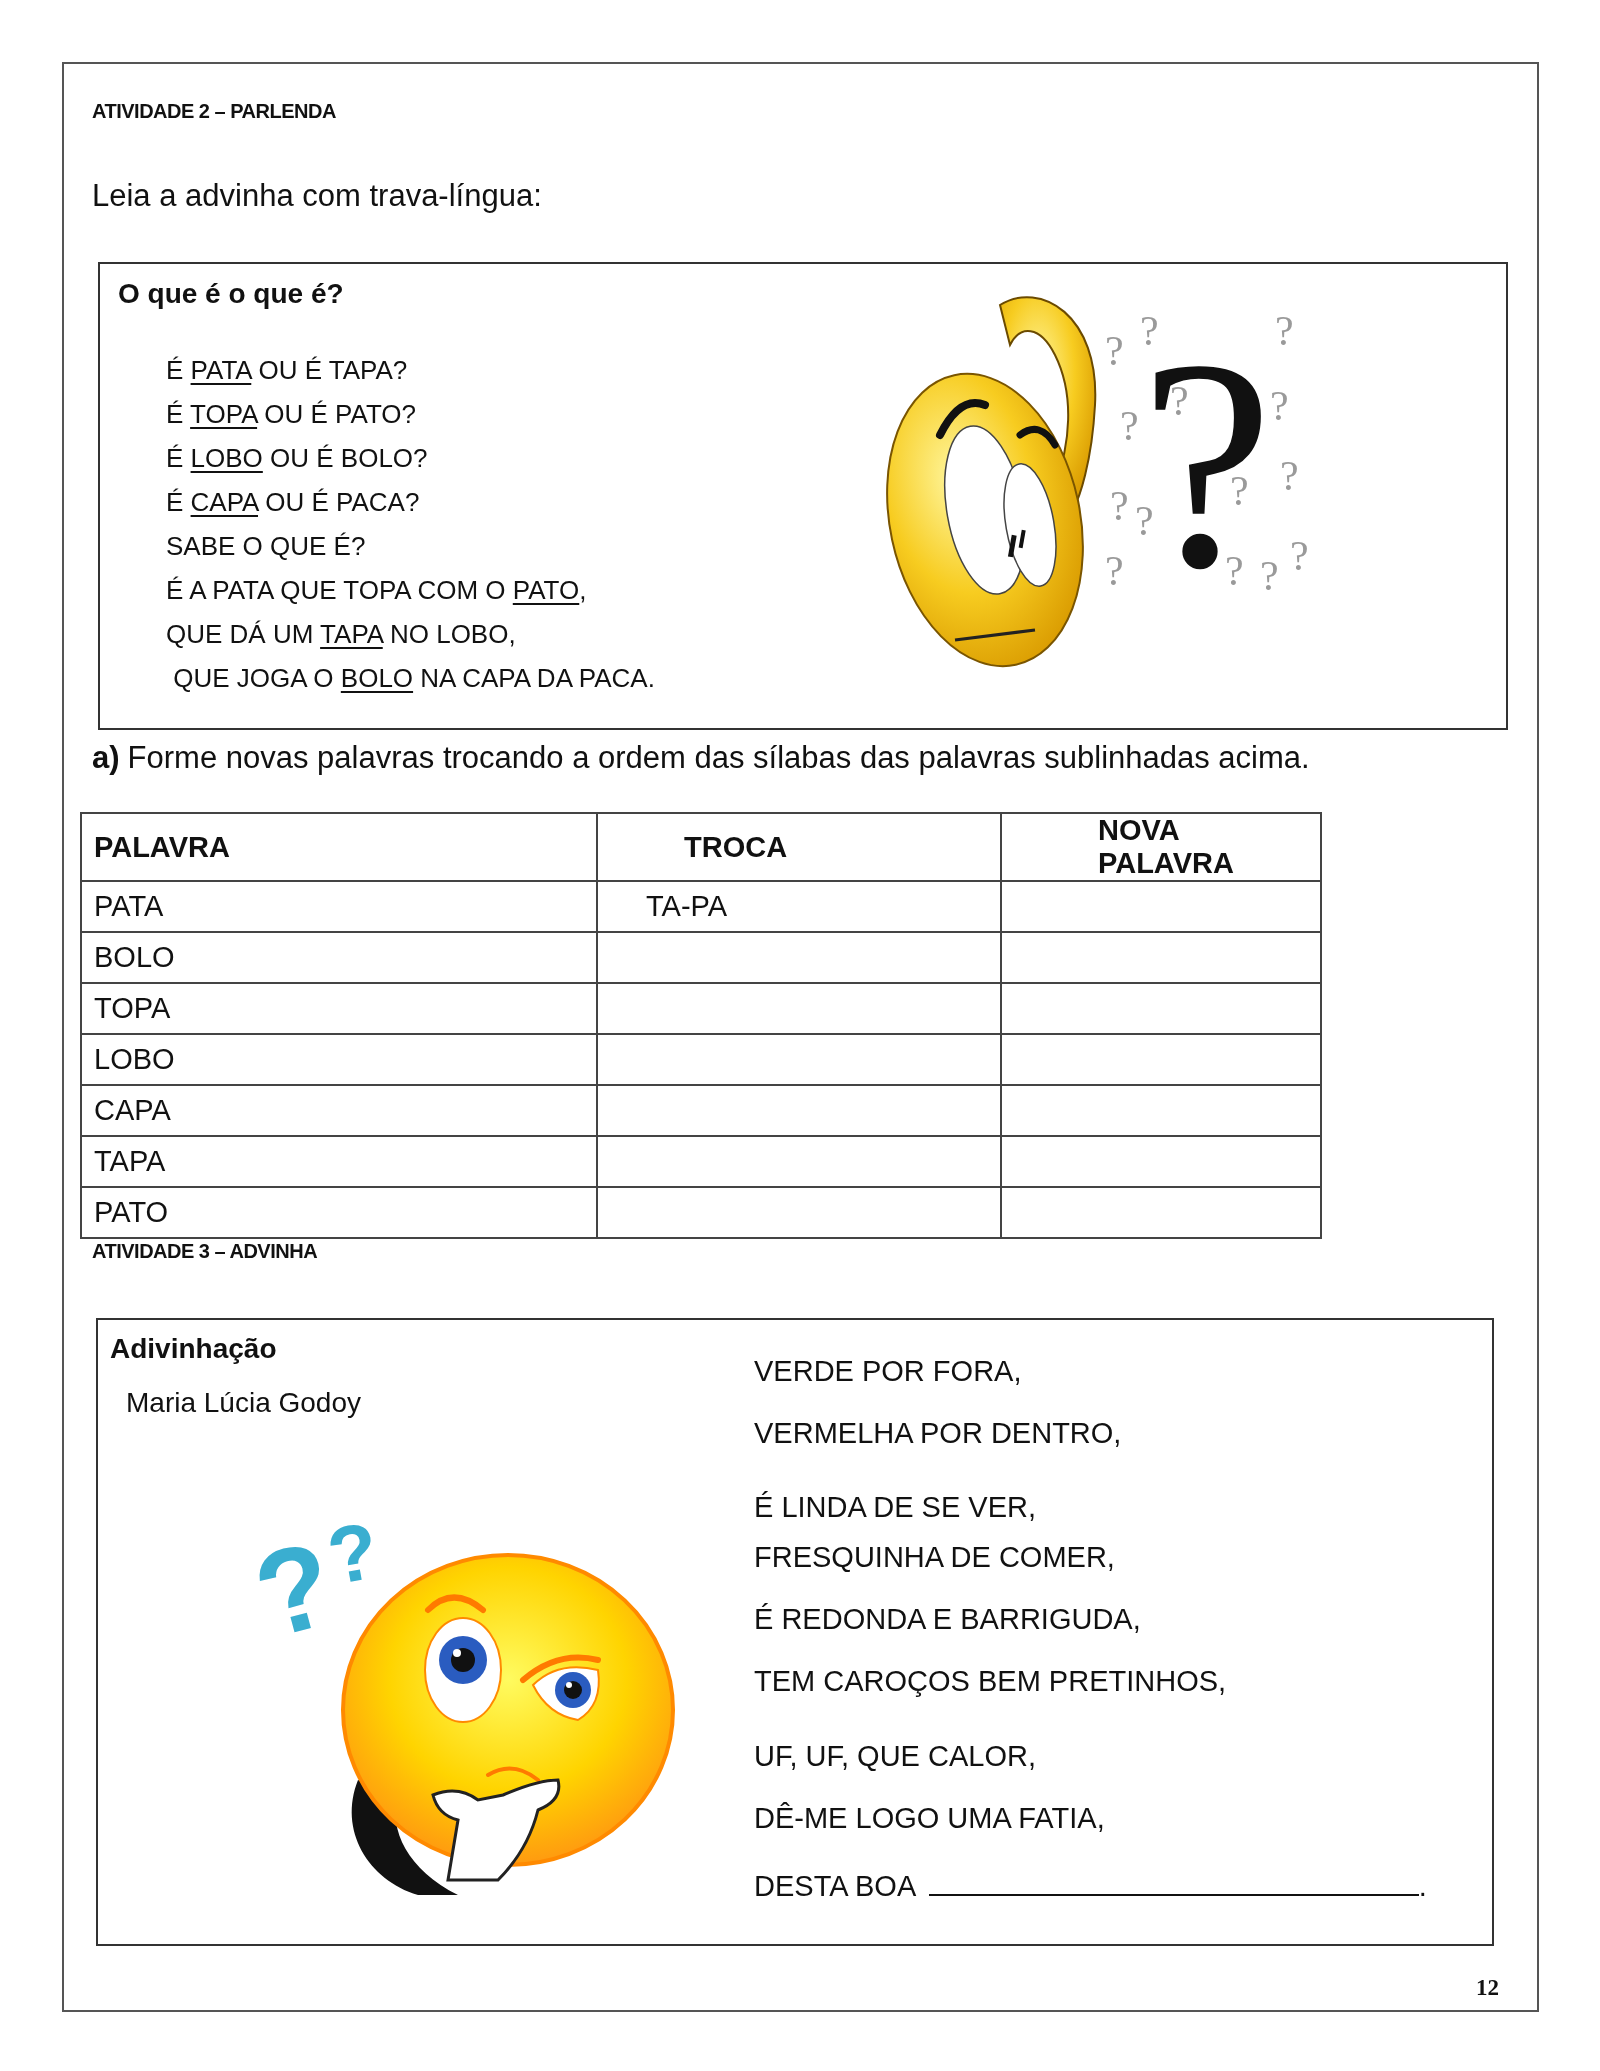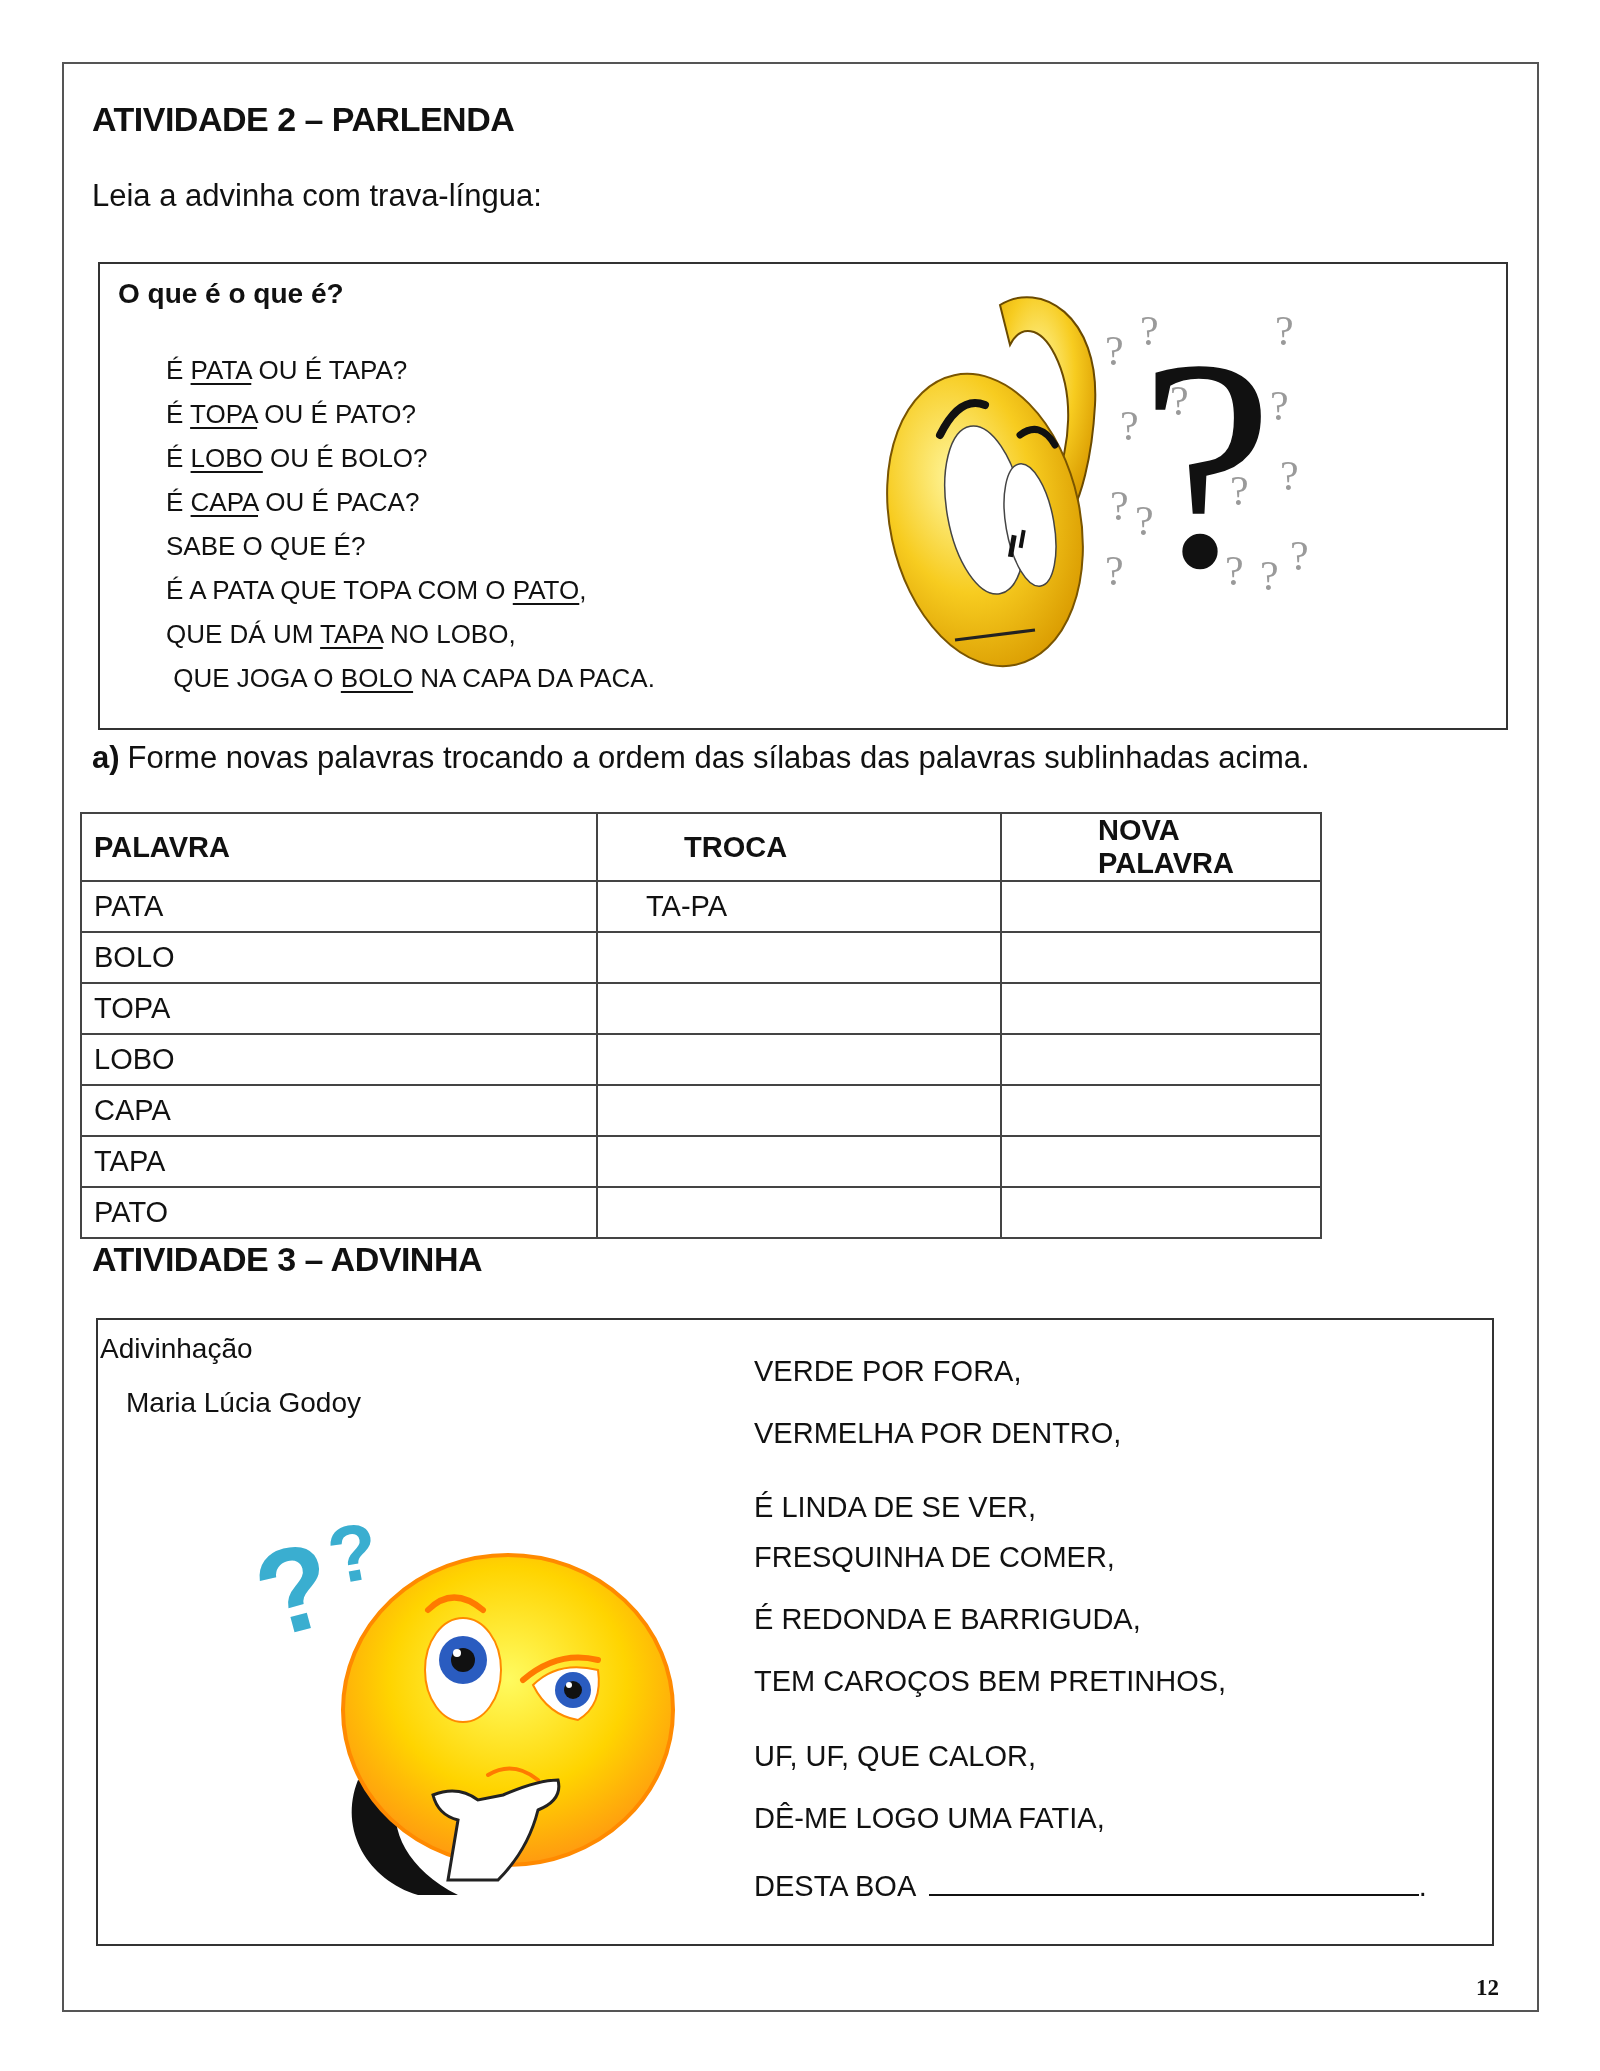--- a/index.html
+++ b/index.html
@@ -1,39 +1,39 @@
 <!DOCTYPE html>
 <html><head>
 <meta charset="utf-8">
 <style>
   html, body { margin: 0; padding: 0; background: #ffffff; }
   body { width: 1600px; height: 2071px; position: relative; font-family: "Liberation Sans", sans-serif; color: #111; }
   .page-frame { position: absolute; left: 62px; top: 62px; width: 1477px; height: 1950px; border: 2px solid #555; box-sizing: border-box; }
   .abs { position: absolute; }
-  .h-title { font-weight: bold; font-size: 34px; letter-spacing: -0.5px; }
+  .h-title { font-weight: bold; font-size: 20px; letter-spacing: -0.5px; }
   .intro { font-size: 31px; }
   .box1 { position: absolute; left: 98px; top: 262px; width: 1410px; height: 468px; border: 2px solid #333; box-sizing: border-box; }
   .box1-title { position: absolute; left: 118px; top: 278px; font-weight: bold; font-size: 28px; }
   .poem { position: absolute; left: 166px; top: 348px; font-size: 26px; line-height: 44px; }
   .poem .line { white-space: pre; height: 44px; }
   .u { text-decoration: underline; text-underline-offset: 4px; }
   .img1 { position: absolute; left: 870px; top: 285px; width: 460px; height: 400px; }
   .instruction { position: absolute; left: 92px; top: 740px; font-size: 31px; }
   .instruction b { font-weight: bold; margin-right: 8px; }
   table.words { position: absolute; left: 80px; top: 812px; width: 1242px; border-collapse: collapse; font-size: 29px; }
   table.words td, table.words th { border: 2px solid #444; height: 49px; padding: 0 12px; text-align: left; font-weight: normal; }
   table.words th { font-weight: bold; }
   table.words th.c2, table.words td.c2 { width: 304px; }
   table.words th.c1 { width: 490px; }
   table.words th.c2 { padding-left: 86px; }
   table.words th.c3 { padding-left: 96px; }
   table.words td.c2 { padding-left: 48px; }
   .h3 { position: absolute; left: 92px; top: 1240px; }
   .box2 { position: absolute; left: 96px; top: 1318px; width: 1398px; height: 628px; border: 2px solid #333; box-sizing: border-box; }
-  .box2-title { position: absolute; left: 100px; top: 1333px; font-weight: normal; font-size: 28px; }
+  .box2-title { position: absolute; left: 110px; top: 1333px; font-weight: bold; font-size: 28px; }
   .box2-author { position: absolute; left: 126px; top: 1387px; font-weight: normal; font-size: 28px; }
   .img2 { position: absolute; left: 258px; top: 1510px; width: 420px; height: 385px; }
   .riddle { position: absolute; left: 754px; top: 1355px; font-size: 29px; }
   .riddle .line { position: absolute; left: 0; white-space: nowrap; }
   .blank { display: inline-block; width: 490px; border-bottom: 2px solid #111; height: 30px; vertical-align: baseline; margin-left: 6px; }
   .page-num { position: absolute; left: 1476px; top: 1975px; font-family: "Liberation Serif", serif; font-weight: bold; font-size: 23px; }
 </style>
 </head>
 <body>
 

